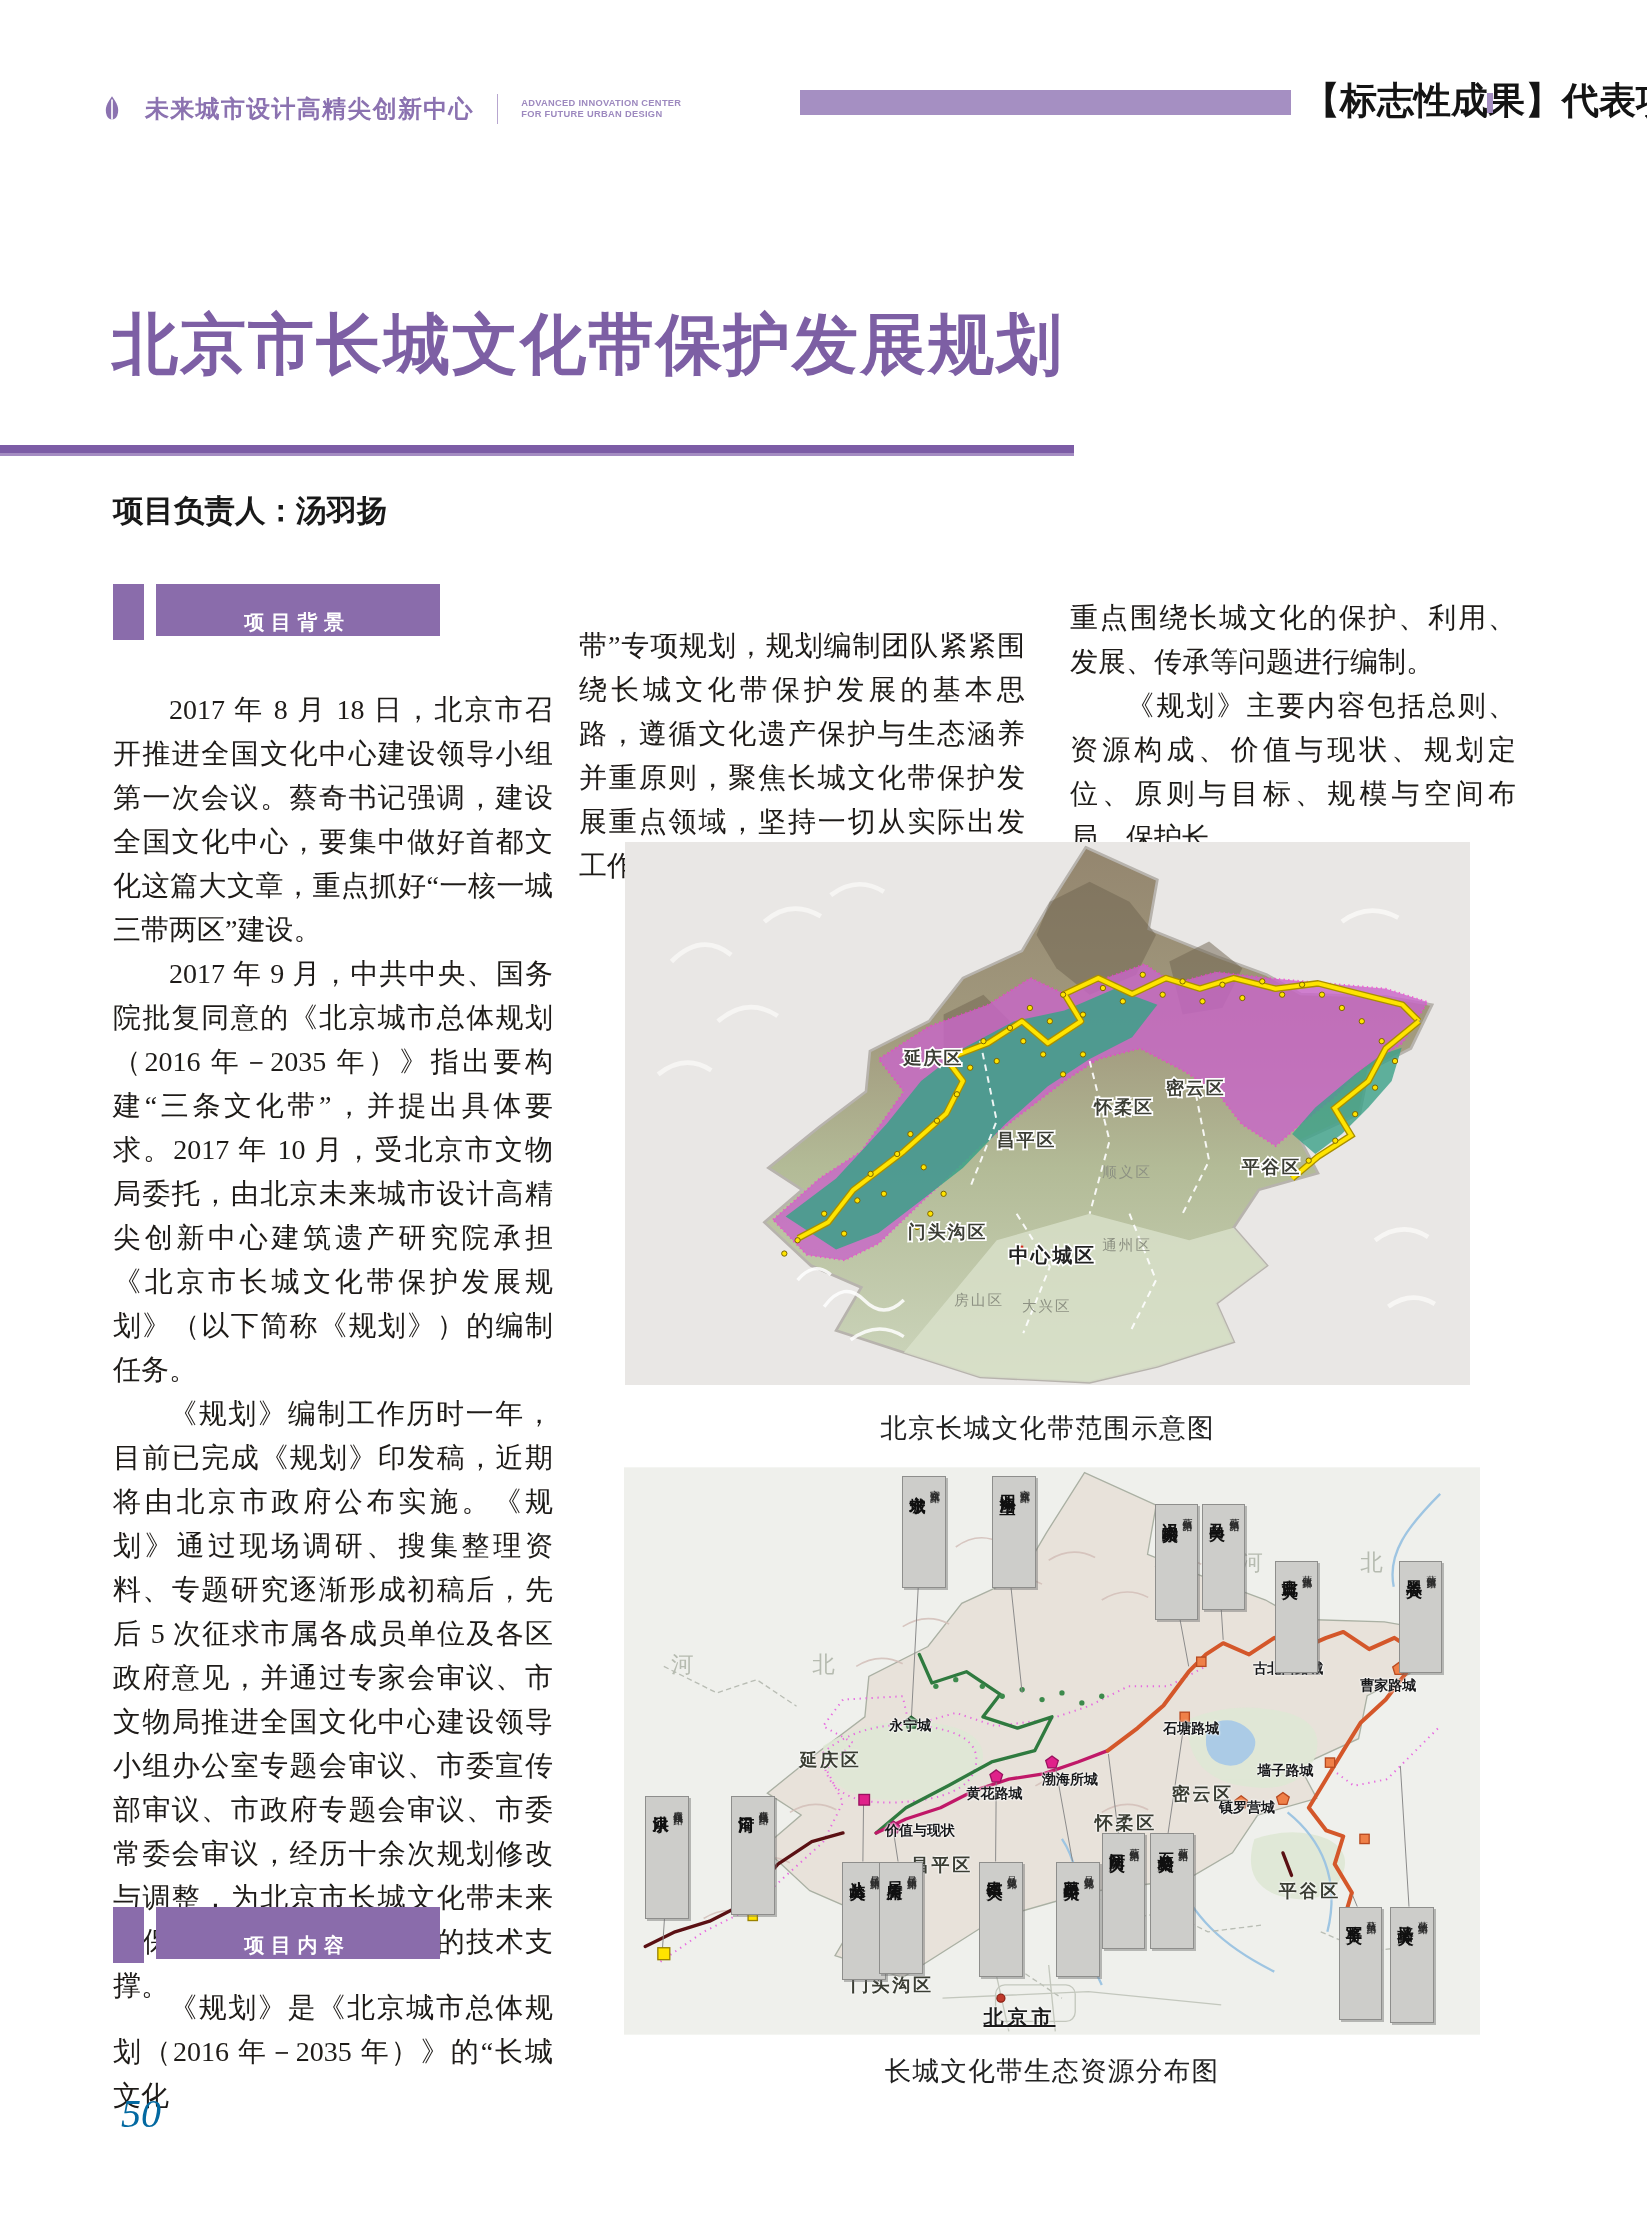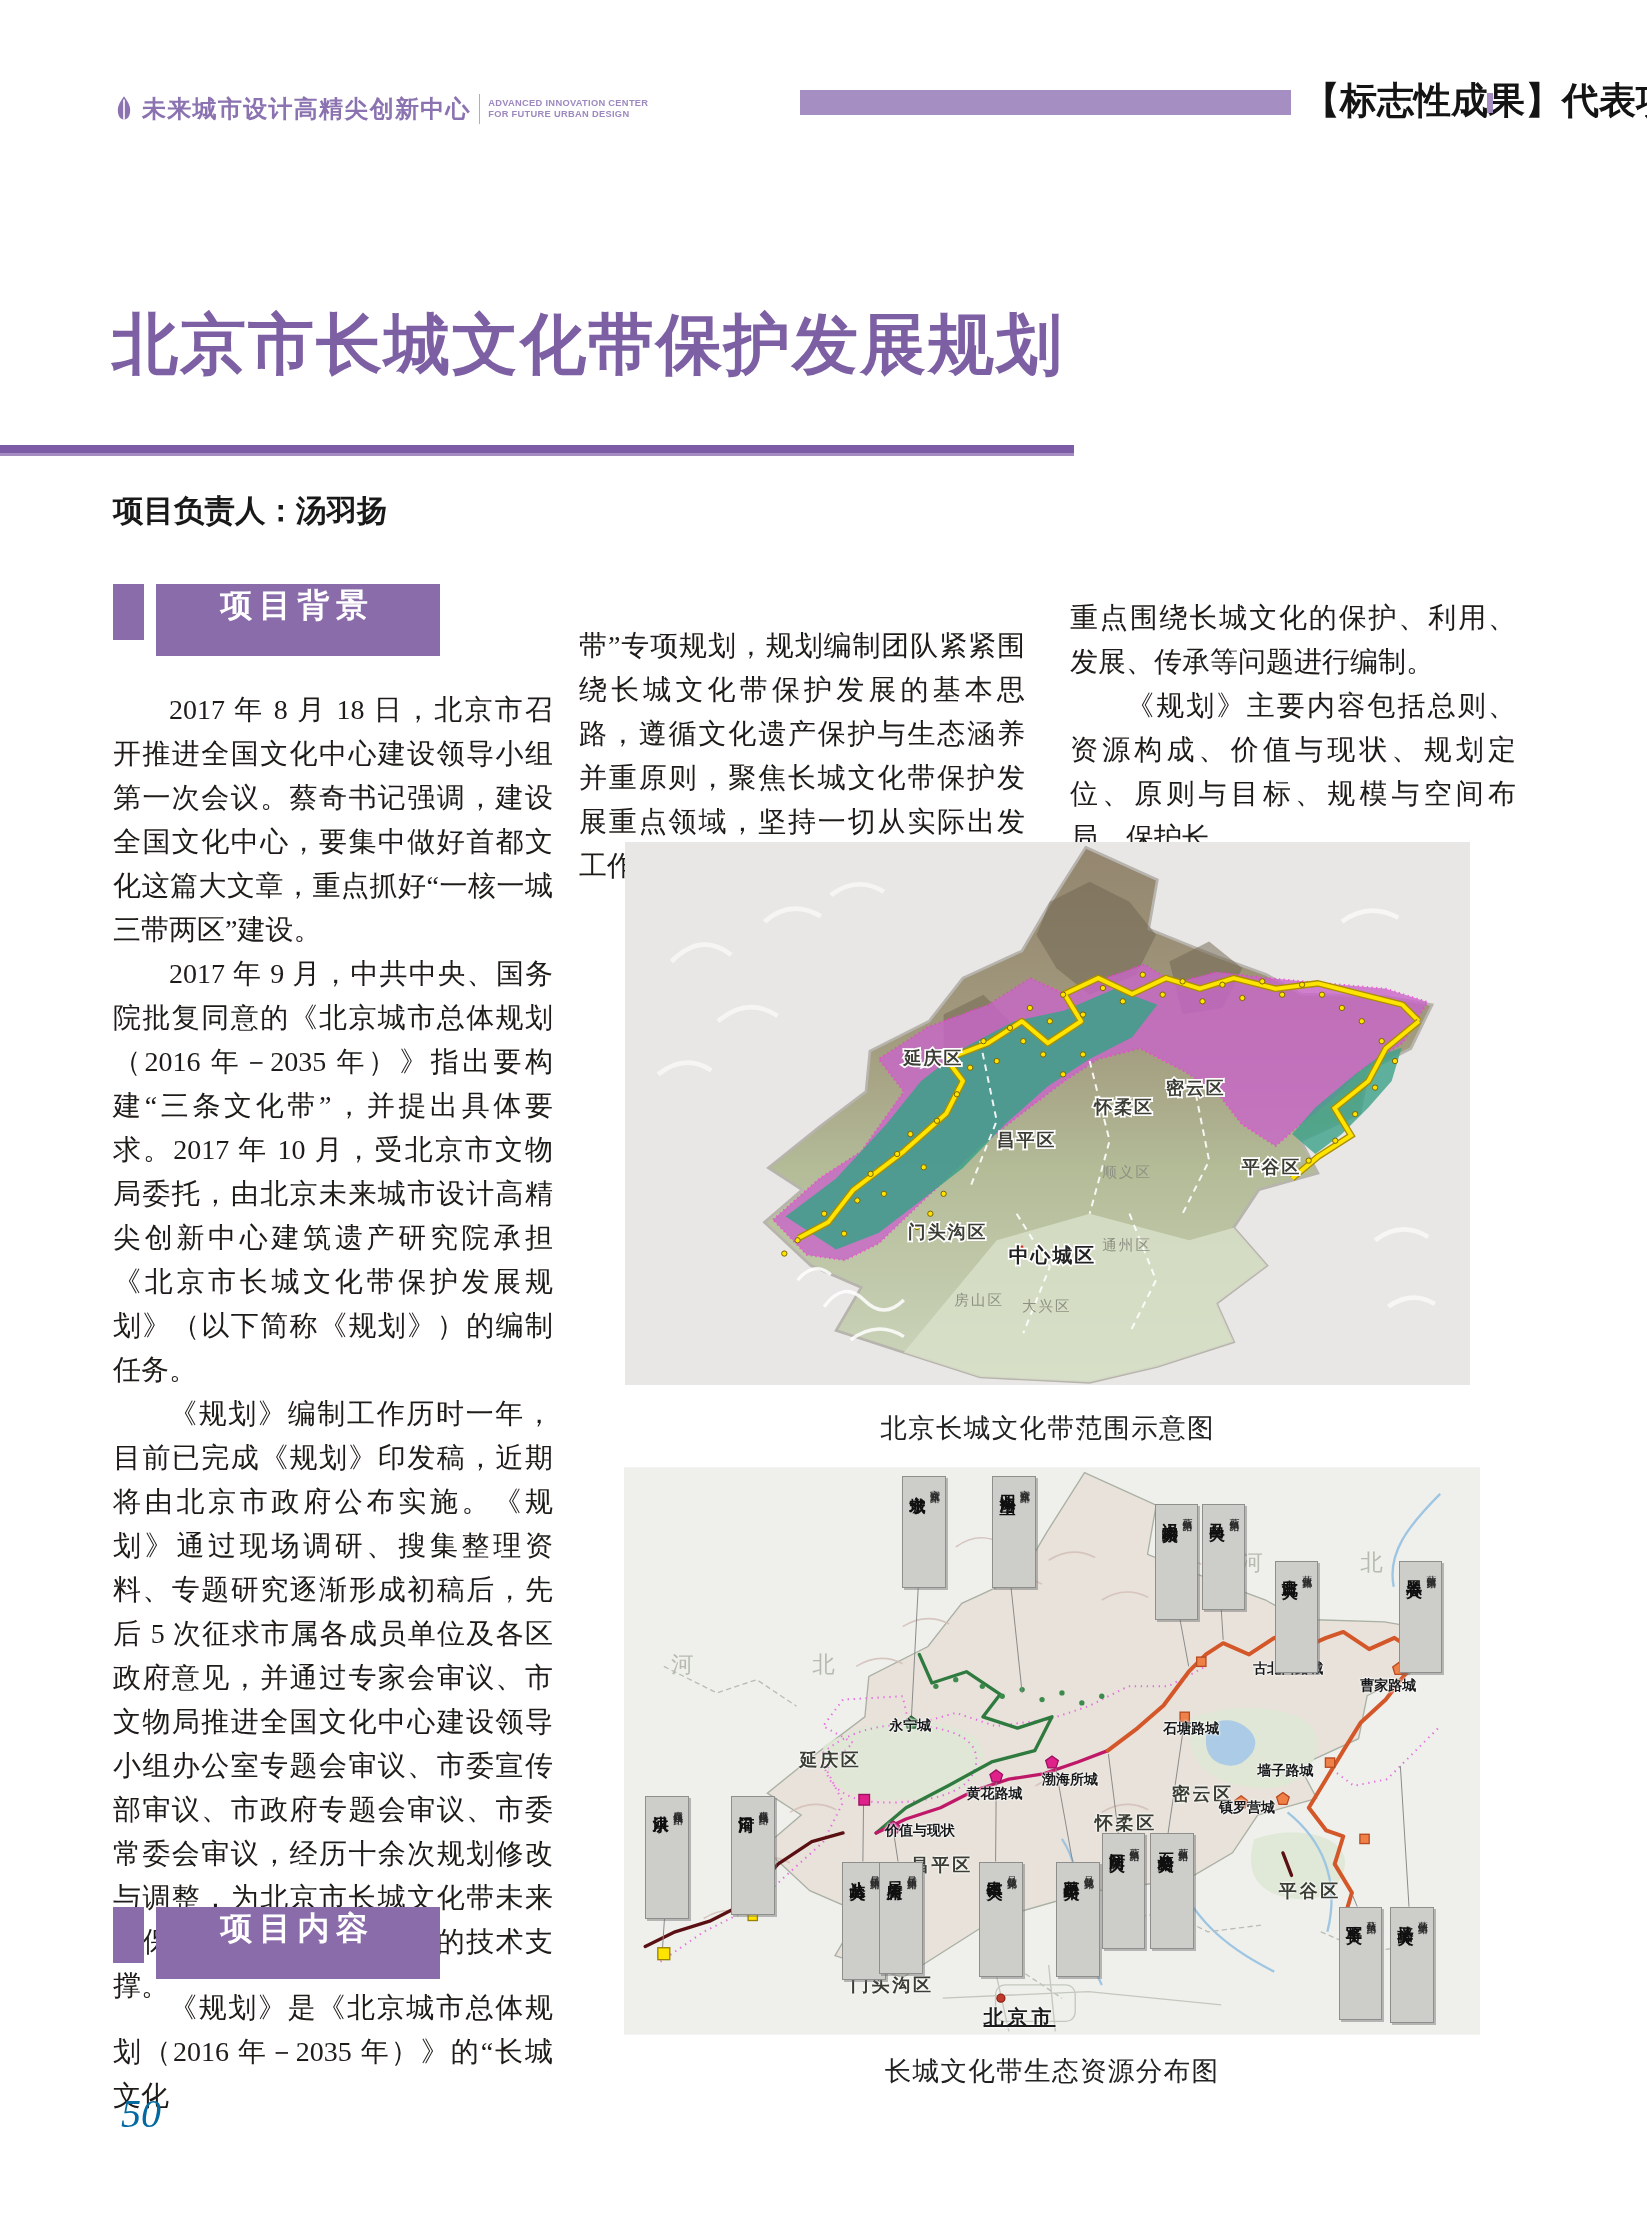--- a/index.html
+++ b/index.html
@@ -1,41 +1,41 @@
 <!DOCTYPE html>
 <html style="font-size:10.6px"><head>
 <meta charset="utf-8">
 <style>
   html,body{margin:0;padding:0;background:#ffffff;}
   .page{position:relative;width:1647px;height:2227px;background:#ffffff;overflow:hidden;
         font-family:"Liberation Serif","DejaVu Serif",serif;color:#1e1b18;}
   
-  .logo{position:absolute;left:114px;top:93px;display:flex;align-items:center;gap:8px;}
+  .logo{position:absolute;left:102px;top:93px;display:flex;align-items:center;gap:23px;}
   .logo-zh{font-family:"Liberation Sans","DejaVu Sans",sans-serif;font-weight:bold;
            font-size:24px;color:#8b72b0;letter-spacing:1.3px;white-space:nowrap;}
   .logo-div{width:1.3px;height:30.5px;background:#b7a6cf;}
   .logo-en{font-family:"Liberation Sans","DejaVu Sans",sans-serif;font-weight:bold;
            font-size:9.3px;line-height:11.3px;color:#9d89bf;letter-spacing:0.3px;}
   .hdr-bar{position:absolute;left:800px;top:90px;width:491px;height:25px;background:#a58fc2;}
   .hdr-label{position:absolute;left:1303px;top:76px;font-family:"Liberation Sans","DejaVu Sans",sans-serif;
              font-weight:bold;font-size:37px;color:#141414;white-space:nowrap;}
   .hdr-tick{position:absolute;left:1487px;top:93px;width:6px;height:20px;background:#a58fc2;}
   
   .title{position:absolute;left:112px;top:300px;font-family:"Liberation Sans","DejaVu Sans",sans-serif;
          font-weight:bold;font-size:66px;color:#7d5fa4;letter-spacing:2px;white-space:nowrap;}
   .rule{position:absolute;left:0;top:445px;width:1074px;height:8px;background:#7c5ca6;
         border-bottom:3.3px solid #a48cc2;}
   .leader{position:absolute;left:113px;top:491px;font-family:"Liberation Sans","DejaVu Sans",sans-serif;
           font-weight:bold;font-size:30.5px;color:#191919;}
   
   .sec{position:absolute;left:113px;display:flex;gap:12px;height:56px;}
   .sec-sq{width:30.5px;height:56px;background:#8a6cab;}
-  .sec-box{width:284px;height:72px;background:#8a6cab;color:#ffffff;display:flex;align-items:flex-start;
+  .sec-box{width:284px;height:52px;background:#8a6cab;color:#ffffff;display:flex;align-items:flex-end;
            justify-content:center;font-family:"Liberation Sans","DejaVu Sans",sans-serif;
-           font-weight:bold;font-size:32px;letter-spacing:6.6px;}
+           font-weight:bold;font-size:20px;letter-spacing:6.6px;}
   
   .body{position:absolute;font-size:28px;line-height:44px;text-align:justify;color:#1e1b18;}
   .body p{margin:0;text-indent:2em;}
   .body p.cont{text-indent:0;}
   
   .fig{position:absolute;}
   .fig svg{position:absolute;left:0;top:0;}
   .caption{position:absolute;text-align:center;font-family:"Liberation Sans","DejaVu Sans",sans-serif;
            font-size:26.6px;color:#222222;letter-spacing:1.3px;}
   .pagenum{position:absolute;left:121px;top:2090px;font-style:italic;font-size:40px;color:#0369a1;

